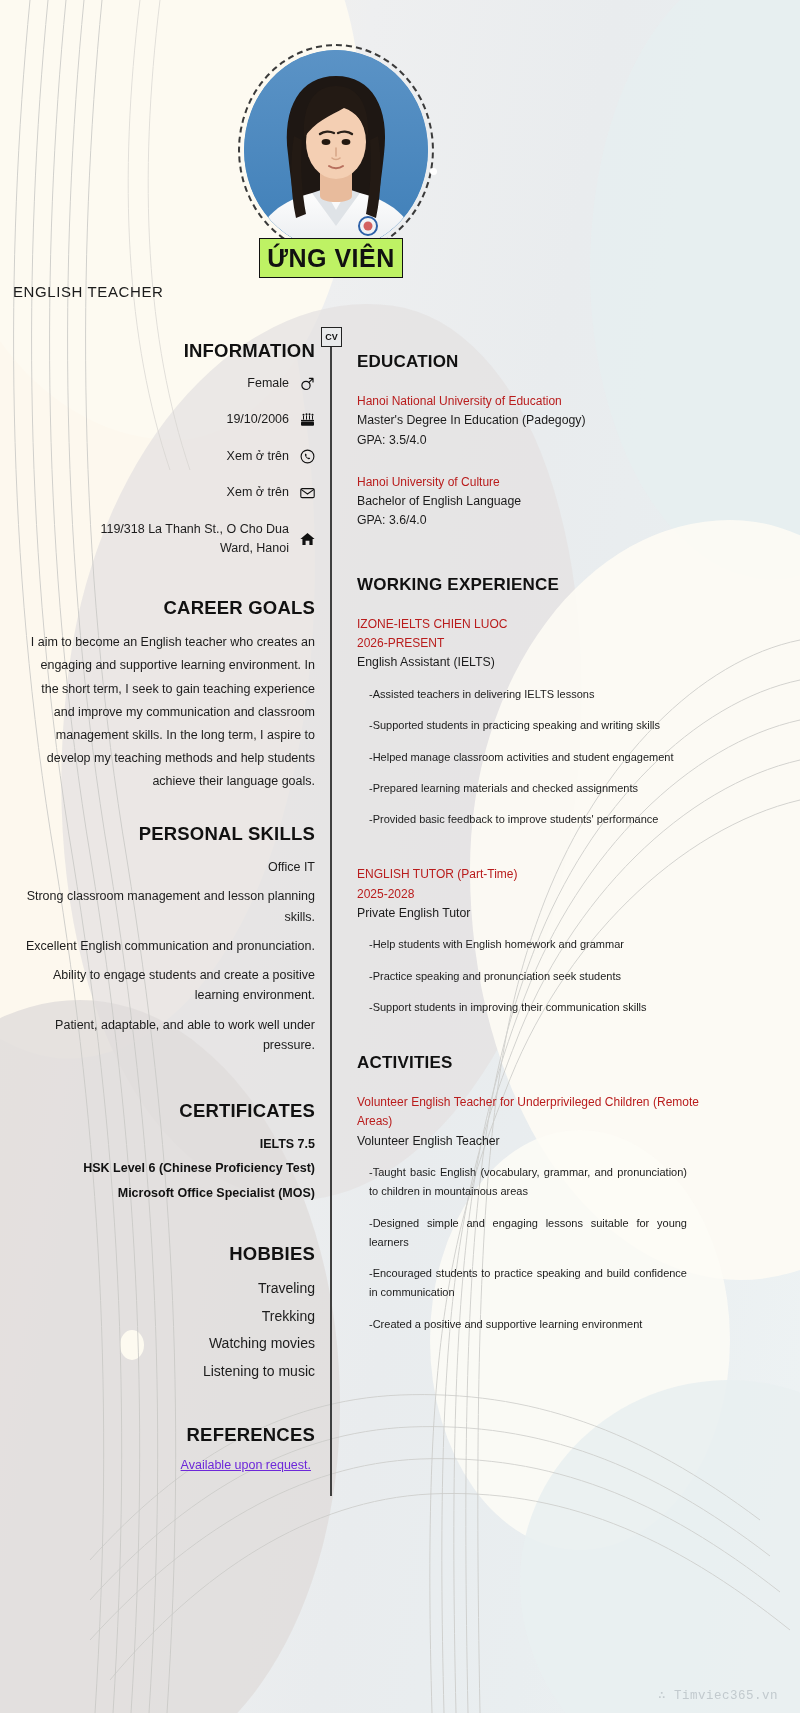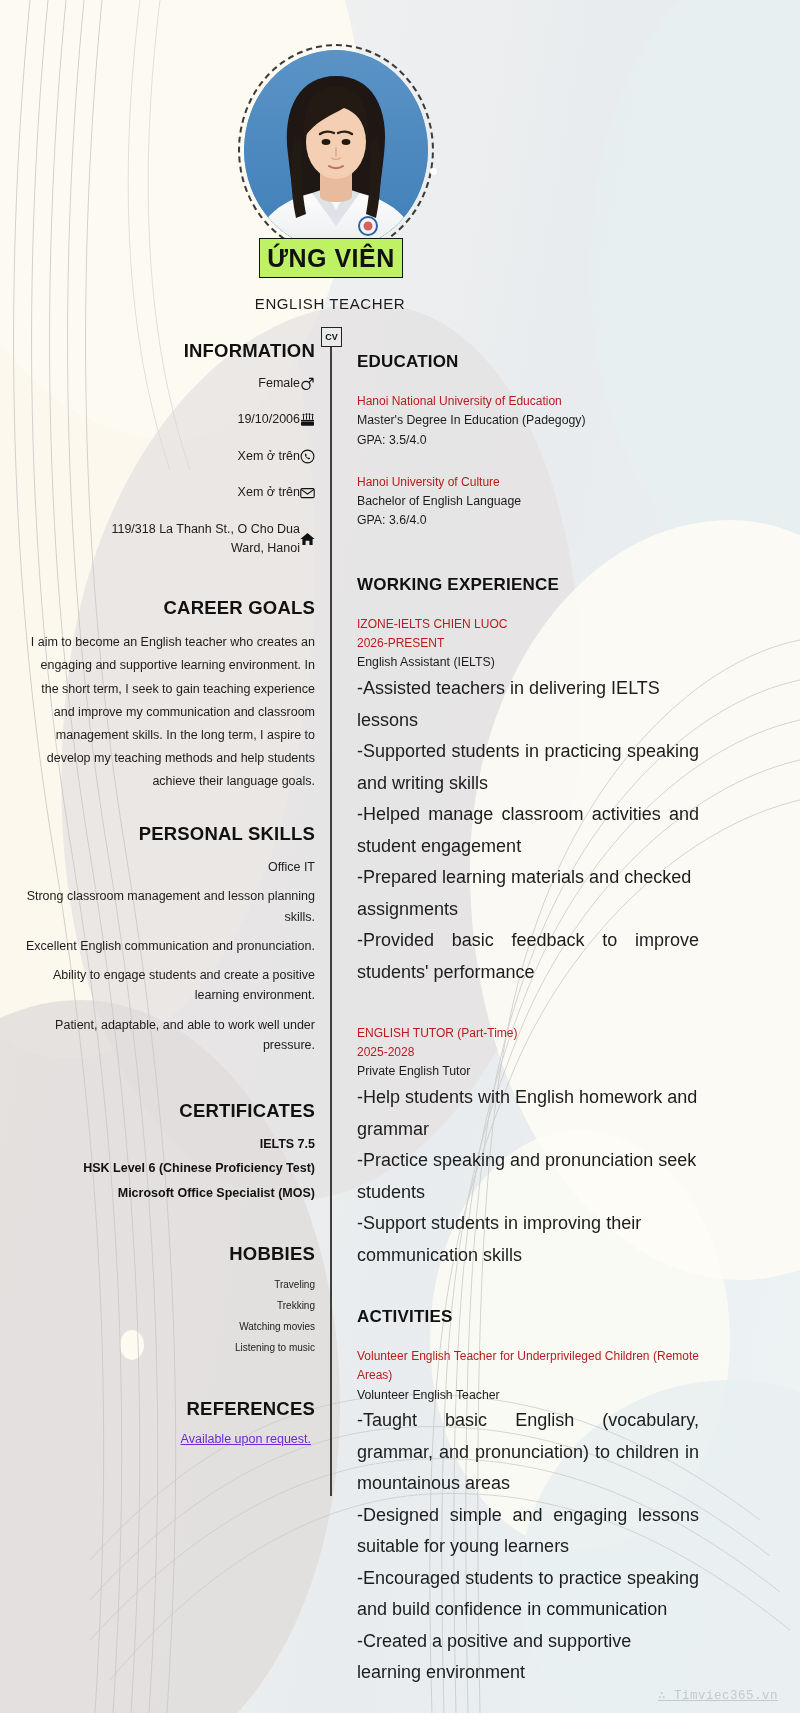--- a/index.html
+++ b/index.html
@@ -96,23 +96,23 @@
     position:absolute;left:259px;top:238px;
     width:142px;height:38px;
     border:1.5px solid #111;
     background:#bef264;
     display:flex;align-items:center;justify-content:center;
   }
   .name-box span{
     font-size:25px;font-weight:bold;color:#111;letter-spacing:.5px;line-height:1;
   }
   .job-title{
-    position:absolute;left:0;top:295px;width:660px;
-    text-align:center;
-    font-size:15px;color:#1b1b1b;letter-spacing:.6px;
+    position:absolute;left:0;top:283px;width:660px;
+    text-align:left;
+    font-size:15px;color:#1b1b1b;letter-spacing:.6px;padding-left:13px;
   }
 
   
   .divider{
     position:absolute;left:330px;top:346px;
     width:1.6px;height:1150px;
     background:#3f3f3f;
   }
   .cv-badge{
     position:absolute;left:321px;top:327px;
@@ -137,21 +137,21 @@
     font-size:18.5px;font-weight:bold;color:#111;
     letter-spacing:.2px;margin:0 0 12px 0;
   }
   .sec-title-r{
     font-size:17px;font-weight:bold;color:#111;
     letter-spacing:.2px;margin:0 0 20px 0;
   }
 
   .info-row{
     display:flex;align-items:center;justify-content:flex-end;
-    margin-bottom:17px;
+    gap:11px;margin-bottom:17px;
   }
   .info-text{
     font-size:12.5px;color:#1c1c1c;line-height:1.55;text-align:right;
   }
   .info-icon{
     width:15px;flex:0 0 15px;
     display:flex;align-items:center;justify-content:center;color:#111;
   }
   .info-icon svg{display:block;}
 
@@ -161,51 +161,51 @@
   }
   .skill-line{
     font-size:12.5px;color:#1c1c1c;line-height:1.62;
     text-align:right;margin:0 0 9px 0;
   }
   .cert-line{
     font-size:12.5px;font-weight:bold;color:#111;line-height:1.62;
     text-align:right;margin:0 0 4px 0;
   }
   .hobby-line{
-    font-size:10px;color:#1c1c1c;line-height:1.62;
+    font-size:14px;color:#1c1c1c;line-height:1.62;
     text-align:right;margin:0 0 5px 0;
   }
   .ref-line{
     font-size:12.5px;color:#6d28d9;text-align:right;margin:4px;text-decoration:underline;
   }
 
   .gap-xl{height:36px;}
   .gap-l{height:30px;}
   .gap-m{height:22px;}
   .gap-s{height:14px;}
 
   
   .entry{margin-bottom:22px;}
   .entry-org{
     font-size:12px;font-weight:normal;color:#b91c1c;line-height:1.6;margin:0;
   }
   .entry-sub{
     font-size:12.3px;color:#1c1c1c;line-height:1.6;margin:0;
   }
   .bullet{
-    font-size:18px;color:#1c1c1c;line-height:1.75;margin:0;
+    font-size:11px;color:#1c1c1c;line-height:1.75;margin:12px;
     text-align:justify;
   }
   .bullet.nojust{text-align:left;}
 
   
   .watermark{
     position:absolute;right:22px;bottom:10px;
     font-family:"Liberation Mono","DejaVu Sans Mono",monospace;
-    font-size:12.5px;color:#c2cace;letter-spacing:.5px;text-decoration:underline;
+    font-size:12.5px;color:#c2cace;letter-spacing:.5px;
   }
 </style>
 </head>
 <body>
 
 <div id="page">
 
   <div class="bg">
     <div class="bg-base"></div>
     <div class="blob blob-teal-right"></div>

